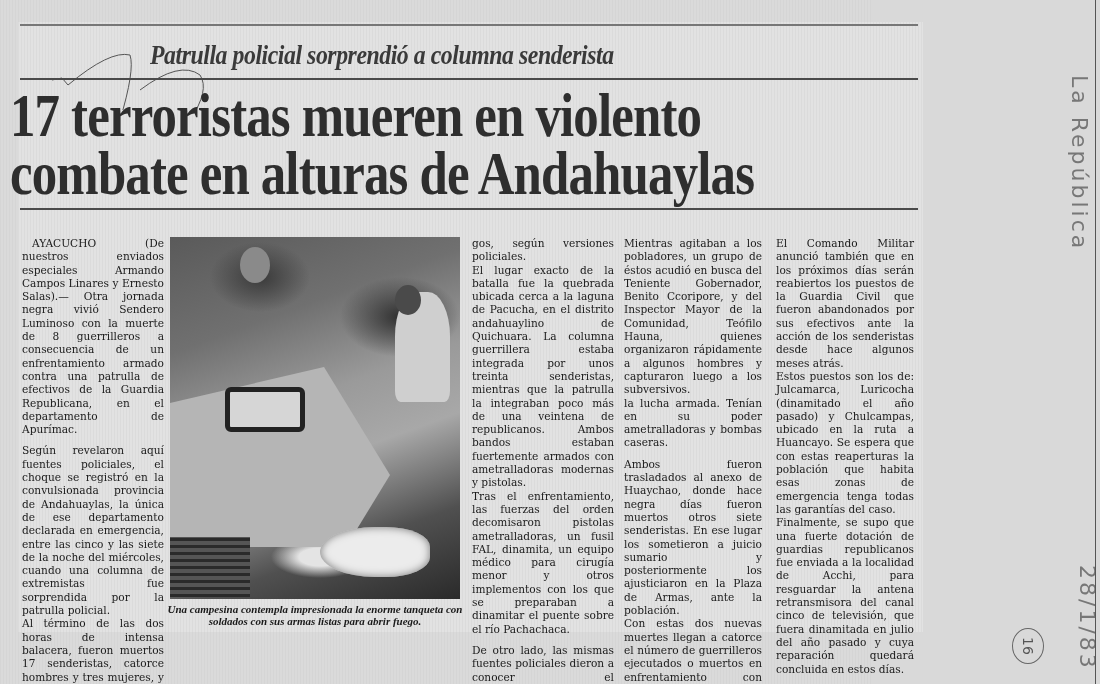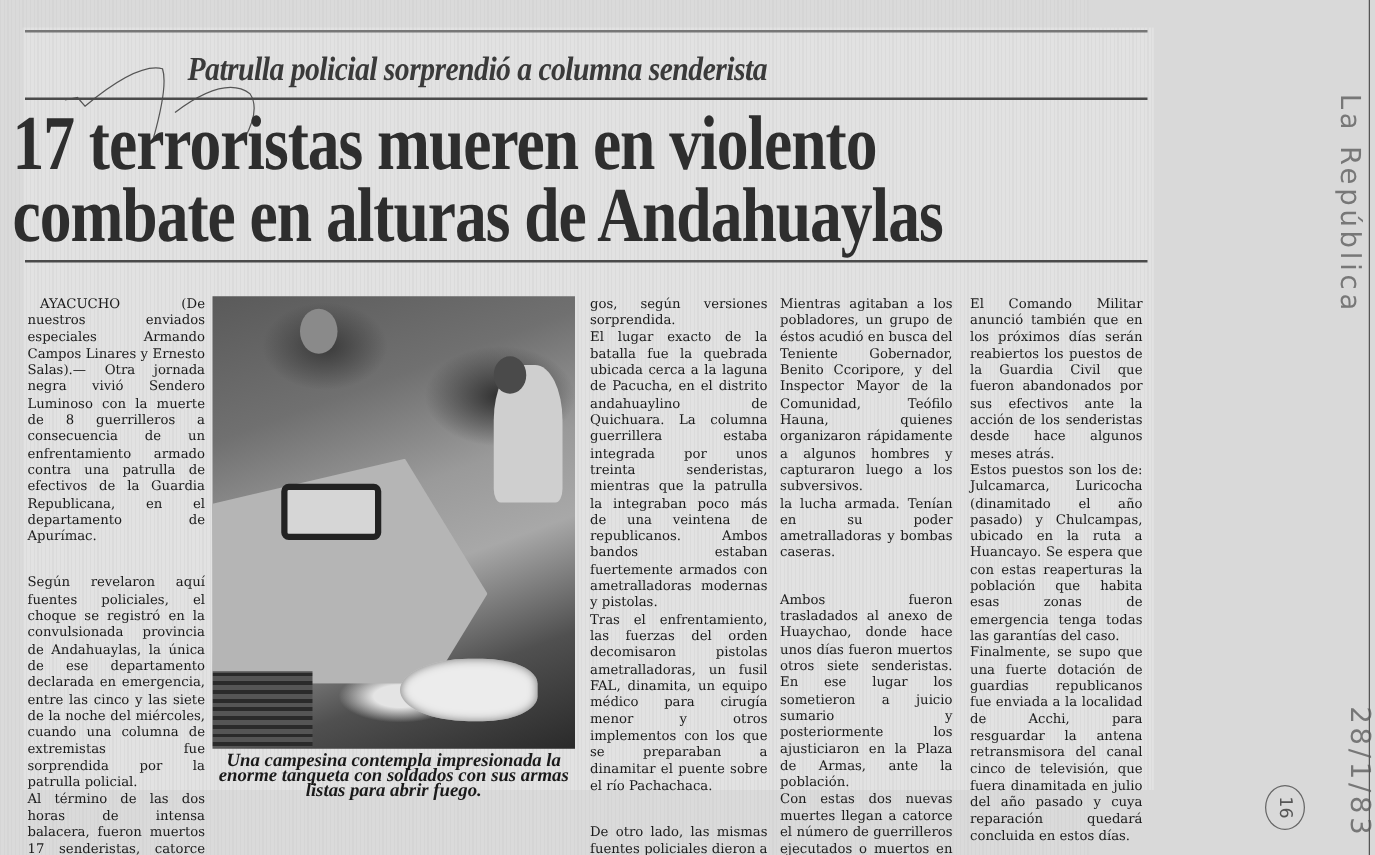--- a/index.html
+++ b/index.html
@@ -32,21 +32,21 @@
     font-family:"Liberation Serif", serif; font-weight:bold;
     font-size:62px; line-height:58px; color:#2e2e2e; letter-spacing:-1px;
     transform:scaleX(0.82); transform-origin:left;
   }
   .headline div { white-space:nowrap; }
   .col {
     position:absolute; font-family:"DejaVu Serif", serif;
     font-size:10.6px; line-height:13.3px; text-align:justify; color:#1a1a1a;
   }
   .col p { margin:0 0 0 0; text-indent:0; }
-  .col p.gap { margin-top:24px; }
+  .col p.gap { margin-top:8px; }
   .photo {
     position:absolute; left:170px; top:237px; width:290px; height:362px;
     background:
       radial-gradient(ellipse 60px 40px at 230px 80px, #2f2f2f, transparent),
       radial-gradient(ellipse 50px 35px at 90px 40px, #3a3a3a, transparent),
       radial-gradient(ellipse 70px 30px at 150px 320px, #e4e4e4 30%, transparent 70%),
       linear-gradient(160deg, #5a5a5a 0%, #707070 25%, #9a9a9a 45%, #a8a8a8 60%, #505050 80%, #2a2a2a 100%);
     overflow:hidden;
   }
   .photo .tank {
@@ -68,21 +68,21 @@
   }
   .photo .man {
     position:absolute; left:225px; top:55px; width:55px; height:110px;
     background:#cfcfcf; border-radius:40% 40% 10% 10%;
   }
   .photo .head1 { position:absolute; left:70px; top:10px; width:30px; height:36px; background:#8a8a8a; border-radius:50%; }
   .photo .head2 { position:absolute; left:225px; top:48px; width:26px; height:30px; background:#4a4a4a; border-radius:50%; }
   .caption {
     position:absolute; left:166px; top:603px; width:298px;
     font-family:"Liberation Serif", serif; font-style:italic; font-weight:bold;
-    font-size:15px; line-height:12px; text-align:center; color:#1a1a1a;
+    font-size:11px; line-height:12px; text-align:center; color:#1a1a1a;
   }
   .hand {
     position:absolute; font-family:"DejaVu Sans", sans-serif; color:#777;
     transform:rotate(90deg); transform-origin:left top; white-space:nowrap;
     letter-spacing:3px;
   }
   .circle {
     position:absolute; left:1010px; top:630px; width:34px; height:30px;
     border:1px solid #666; border-radius:50%;
     font-family:"DejaVu Sans", sans-serif; font-size:14px; color:#555;
@@ -127,31 +127,31 @@
     <div class="slit"></div>
     <div class="grill"></div>
     <div class="man"></div>
     <div class="head1"></div>
     <div class="head2"></div>
     <div class="cloth"></div>
   </div>
   <div class="caption">Una campesina contempla impresionada la enorme tanqueta con soldados con sus armas listas para abrir fuego.</div>
 
   <div class="col" style="left:472px;top:237px;width:142px;">
-    <p>gos, según versiones sorprendida.</p>
+    <p>gos, según versiones policiales.</p>
     <p>El lugar exacto de la batalla fue la quebrada ubicada cerca a la laguna de Pacucha, en el distrito andahuaylino de Quichuara. La columna guerrillera estaba integrada por unos treinta senderistas, mientras que la patrulla la integraban poco más de una veintena de republicanos. Ambos bandos estaban fuertemente armados con ametralladoras modernas y pistolas.</p>
     <p>Tras el enfrentamiento, las fuerzas del orden decomisaron pistolas ametralladoras, un fusil FAL, dinamita, un equipo médico para cirugía menor y otros implementos con los que se preparaban a dinamitar el puente sobre el río Pachachaca.</p>
     <p class="gap">De otro lado, las mismas fuentes policiales dieron a conocer el “ajusticiamiento” de dos guerrilleros, ocurrido en el anexo de Ccarhuauran, provincia de Huanta.</p>
 
   </div>
 
   <div class="col" style="left:624px;top:237px;width:138px;">
     <p>Mientras agitaban a los pobladores, un grupo de éstos acudió en busca del Teniente Gobernador, Benito Ccoripore, y del Inspector Mayor de la Comunidad, Teófilo Hauna, quienes organizaron rápidamente a algunos hombres y capturaron luego a los subversivos.</p>
     <p>la lucha armada. Tenían en su poder ametralladoras y bombas caseras.</p>
-    <p class="gap">Ambos fueron trasladados al anexo de Huaychao, donde hace unos días fueron muertos otros siete senderistas. En ese lugar los sometieron a juicio sumario y posteriormente los ajusticiaron en la Plaza de Armas, ante la población.</p>
+    <p class="gap">Ambos fueron trasladados al anexo de Huaychao, donde hace negra días fueron muertos otros siete senderistas. En ese lugar los sometieron a juicio sumario y posteriormente los ajusticiaron en la Plaza de Armas, ante la población.</p>
     <p>Con estas dos nuevas muertes llegan a catorce el número de guerrilleros ejecutados o muertos en enfrentamiento con comuneros campesinos ayacuchanos.</p>
 
   </div>
 
   <div class="col" style="left:776px;top:237px;width:138px;">
     <p>El Comando Militar anunció también que en los próximos días serán reabiertos los puestos de la Guardia Civil que fueron abandonados por sus efectivos ante la acción de los senderistas desde hace algunos meses atrás.</p>
     <p>Estos puestos son los de: Julcamarca, Luricocha (dinamitado el año pasado) y Chulcampas, ubicado en la ruta a Huancayo. Se espera que con estas reaperturas la población que habita esas zonas de emergencia tenga todas las garantías del caso.</p>
     <p>Finalmente, se supo que una fuerte dotación de guardias republicanos fue enviada a la localidad de Acchi, para resguardar la antena retransmisora del canal cinco de televisión, que fuera dinamitada en julio del año pasado y cuya reparación quedará concluida en estos días.</p>
 
   </div>

